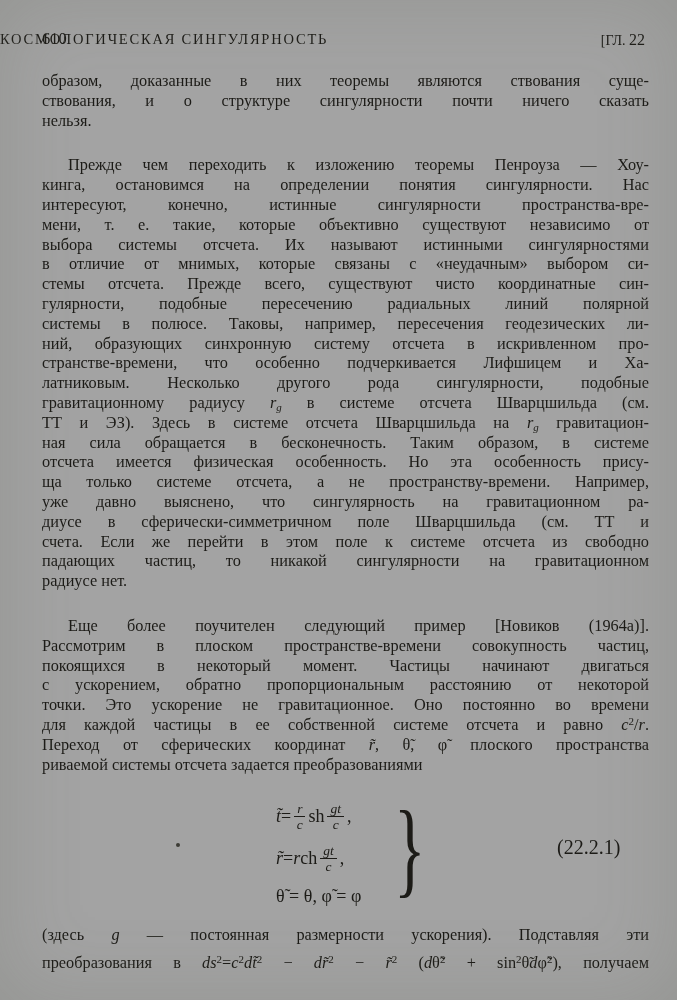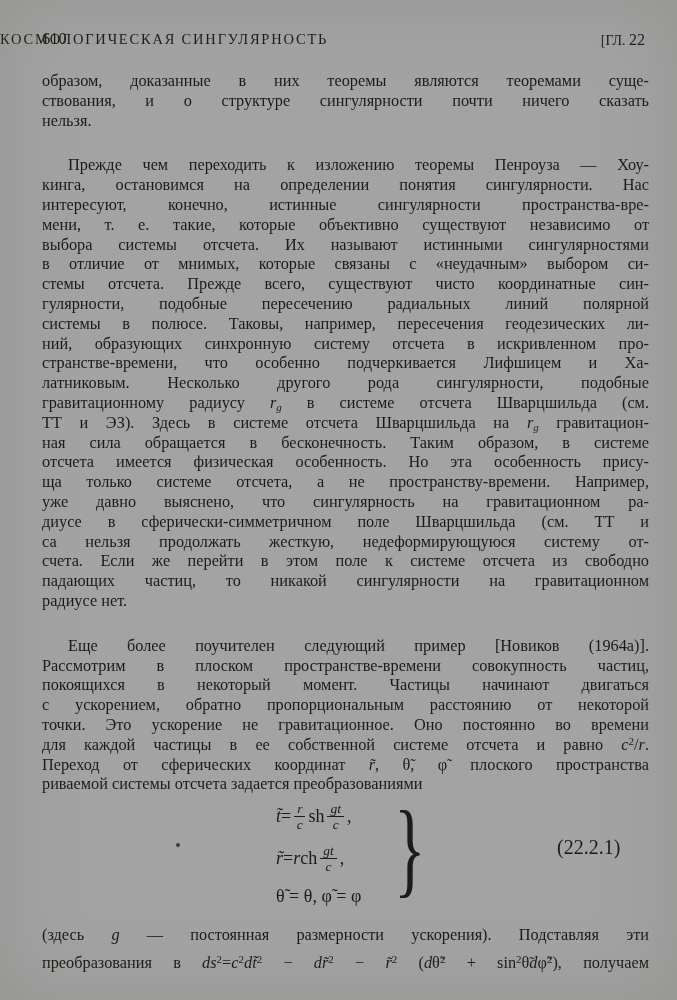--- a/index.html
+++ b/index.html
@@ -60,21 +60,21 @@
 </head>
 <body>
 
 <div class="page">
 
   <div class="hdr-num">610</div>
   <div class="hdr-title">КОСМОЛОГИЧЕСКАЯ СИНГУЛЯРНОСТЬ</div>
   <div class="hdr-chap"><span>[ГЛ.</span> <span class="small">22</span></div>
 
   <div class="text-block">
-      <div class="bline"><span>образом, доказанные в них теоремы являются теоремами суще-</span></div>
+      <div class="bline"><span>образом, доказанные в них теоремы являются ствования суще-</span></div>
       <div class="bline"><span>ствования, и о структуре сингулярности почти ничего сказать</span></div>
       <div class="bline lastline"><span>нельзя.</span></div>
       <div class="bline indent"><span>Прежде чем переходить к изложению теоремы Пенроуза — Хоу-</span></div>
       <div class="bline"><span>кинга, остановимся на определении понятия сингулярности. Нас</span></div>
       <div class="bline"><span>интересуют, конечно, истинные сингулярности пространства-вре-</span></div>
       <div class="bline"><span>мени, т. е. такие, которые объективно существуют независимо от</span></div>
       <div class="bline"><span>выбора системы отсчета. Их называют истинными сингулярностями</span></div>
       <div class="bline"><span>в отличие от мнимых, которые связаны с «неудачным» выбором си-</span></div>
       <div class="bline"><span>стемы отсчета. Прежде всего, существуют чисто координатные син-</span></div>
       <div class="bline"><span>гулярности, подобные пересечению радиальных линий полярной</span></div>
@@ -82,21 +82,20 @@
       <div class="bline"><span>ний, образующих синхронную систему отсчета в искривленном про-</span></div>
       <div class="bline"><span>странстве-времени, что особенно подчеркивается Лифшицем и Ха-</span></div>
       <div class="bline"><span>латниковым. Несколько другого рода сингулярности, подобные</span></div>
       <div class="bline"><span>гравитационному радиусу </span><span class="it">r</span><span class="sub it">g</span><span> в системе отсчета Шварцшильда (см.</span></div>
       <div class="bline"><span>ТТ и ЭЗ). Здесь в системе отсчета Шварцшильда на </span><span class="it">r</span><span class="sub it">g</span><span> гравитацион-</span></div>
       <div class="bline"><span>ная сила обращается в бесконечность. Таким образом, в системе</span></div>
       <div class="bline"><span>отсчета имеется физическая особенность. Но эта особенность прису-</span></div>
       <div class="bline"><span>ща только системе отсчета, а не пространству-времени. Например,</span></div>
       <div class="bline"><span>уже давно выяснено, что сингулярность на гравитационном ра-</span></div>
       <div class="bline"><span>диусе в сферически-симметричном поле Шварцшильда (см. ТТ и</span></div>
-      <div class="bline"><span>са нельзя продолжать жесткую, недеформирующуюся систему от-</span></div>
       <div class="bline"><span>счета. Если же перейти в этом поле к системе отсчета из свободно</span></div>
       <div class="bline"><span>падающих частиц, то никакой сингулярности на гравитационном</span></div>
       <div class="bline lastline"><span>радиусе нет.</span></div>
       <div class="bline indent"><span>Еще более поучителен следующий пример [Новиков (1964а)].</span></div>
       <div class="bline"><span>Рассмотрим в плоском пространстве-времени совокупность частиц,</span></div>
       <div class="bline"><span>покоящихся в некоторый момент. Частицы начинают двигаться</span></div>
       <div class="bline"><span>с ускорением, обратно пропорциональным расстоянию от некоторой</span></div>
       <div class="bline"><span>точки. Это ускорение не гравитационное. Оно постоянно во времени</span></div>
       <div class="bline"><span>для каждой частицы в ее собственной системе отсчета и равно </span><span class="it">c</span><span class="sup">2</span><span>/</span><span class="it">r</span><span>.</span></div>
       <div class="bline"><span>Переход от сферических координат </span><span class="it">r̃</span><span>, θ̃, φ̃ плоского пространства</span></div>

